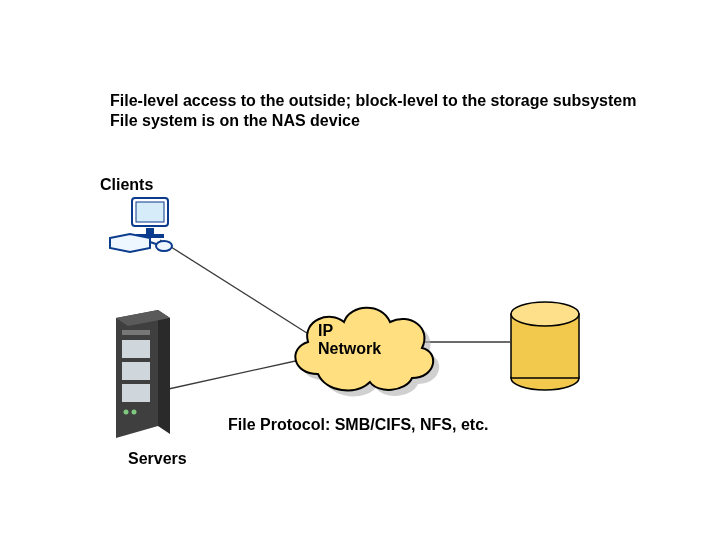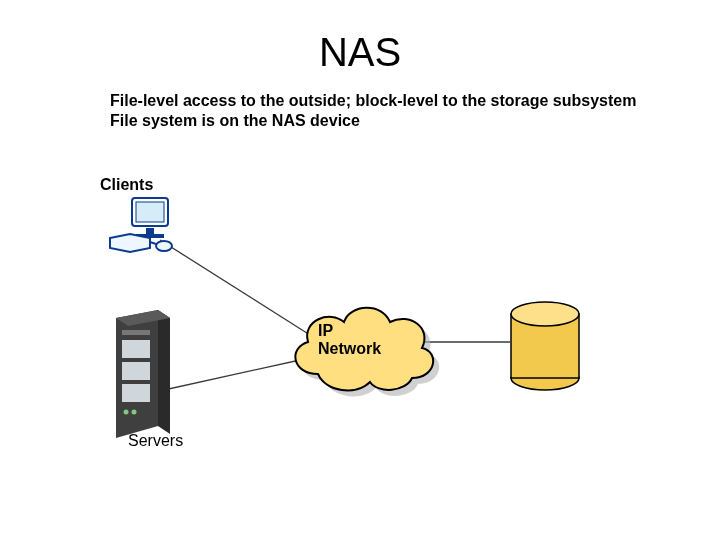--- a/index.html
+++ b/index.html
@@ -2,31 +2,30 @@
 <html><head>
 <meta charset="utf-8">
 <style>
 html,body{margin:0;padding:0;width:720px;height:540px;font-family:Arial,Helvetica,sans-serif;background:#fff;color:#000}
 .stage{position:relative;width:720px;height:540px}
 .abs{position:absolute}
 .title{left:0;right:0;top:30px;text-align:center;font-size:40px}
 .desc1{left:110px;top:92px;font-size:16px;font-weight:700}
 .desc2{left:110px;top:112px;font-size:16px;font-weight:700}
 .clients-lbl{left:100px;top:176px;font-size:16px;font-weight:700}
-.servers-lbl{left:128px;top:432px;font-size:16px;font-weight:400}
+.servers-lbl{left:128px;top:450px;font-size:16px;font-weight:700}
 .proto-lbl{left:228px;top:416px;font-size:16px;font-weight:700}
 .cloud-lbl{left:318px;top:322px;font-size:16px;font-weight:700;line-height:1.15}
 .line{stroke:#3a3a3a;stroke-width:1.3;fill:none}
 </style>
 </head>
 <body>
 
 <div class="stage">
 
-  <div class="abs title">NAS</div>
   <div class="abs desc2">File system is on the NAS device</div>
   <div class="abs desc1">File-level access to the outside; block-level to the storage subsystem</div>
 
   <svg class="abs" style="left:0;top:0" width="720" height="540">
     <line class="line" x1="160" y1="240" x2="310" y2="335"></line>
     <line class="line" x1="164" y1="390" x2="300" y2="360"></line>
     <line class="line" x1="420" y1="342" x2="510" y2="342"></line>
   </svg>
 
   <div class="abs" style="left:106px;top:194px">
@@ -69,14 +68,15 @@
   </div>
 
   <div class="abs" style="left:506px;top:300px">
     <svg width="78" height="94" viewBox="0 0 78 94">
       <ellipse cx="39" cy="78" rx="34" ry="12" fill="#f2c94c" stroke="#000" stroke-width="1.5"></ellipse>
       <rect x="5" y="14" width="68" height="64" fill="#f2c94c" stroke="#000" stroke-width="1.5"></rect>
       <ellipse cx="39" cy="14" rx="34" ry="12" fill="#ffe08a" stroke="#000" stroke-width="1.5"></ellipse>
     </svg>
   </div>
 
+  <div class="abs proto-lbl">File Protocol: SMB/CIFS, NFS, etc.</div>
 
 </div>
 
 </body></html>

